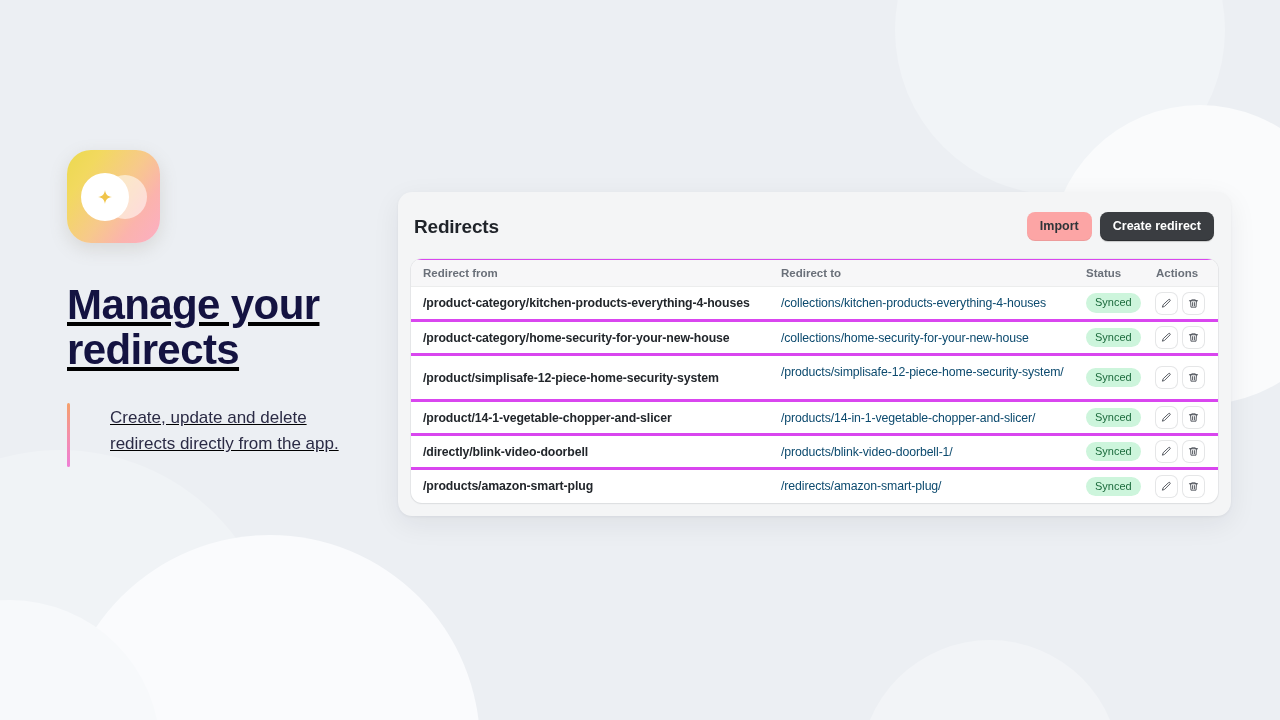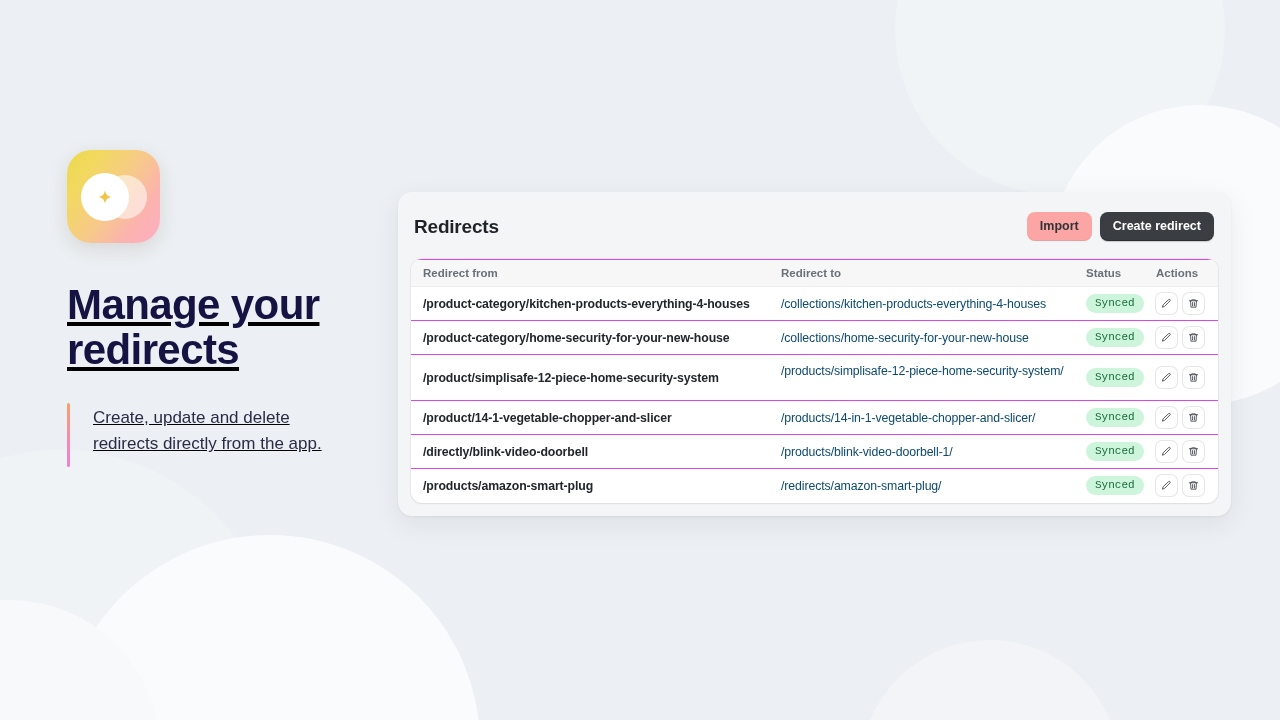--- a/index.html
+++ b/index.html
@@ -98,21 +98,21 @@
     line-height: 1.07;
     letter-spacing: -0.6px;
     font-weight: 900;
     color: #141341;
   }
 
   .hero-sub-wrap {
     margin-top: 30px;
     display: flex;
     align-items: stretch;
-    gap: 23px;
+    gap: 40px;
   }
   .accent-bar {
     width: 3px;
     min-height: 64px;
     border-radius: 2px;
     background: linear-gradient(180deg, #f5a06a 0%, #f48fa8 50%, #ef7fd6 100%);
     flex: none;
   }
   .hero-sub {
     font-size: 17px;
@@ -235,21 +235,21 @@
     padding: 7px 0 7px 0;
     border-top: 1px solid #d946ef;
     border-bottom: 1px solid #eceded;
     height: 26px;
   }
   th.c-from { padding-left: 12px; width: 370px; }
   th.c-to   { width: 305px; }
   th.c-status { width: 70px; }
   th.c-actions { width: 75px; }
 
-  tbody tr { border-bottom: 1px solid #d946ef; }
+  tbody tr { border-bottom: 3px solid #d946ef; }
   tbody tr:last-child { border-bottom: none; }
 
   tbody td {
     font-size: 12.3px;
     color: #3c4148;
     padding: 0;
     vertical-align: middle;
     height: 34px;
   }
   td.cell-from {
@@ -267,21 +267,20 @@
 
   .badge {
     display: inline-block;
     background: #cdf5dc;
     color: #1b6b3c;
     font-size: 11px;
     font-weight: 500;
     padding: 3px 9px;
     border-radius: 10px;
     line-height: 1.2;
-    font-family: Liberation Mono, monospace;
   }
 
   .act-group { display: flex; align-items: center; gap: 6px; }
   .icon-btn {
     width: 21px; height: 21px;
     border-radius: 6px;
     background: #fff;
     box-shadow: 0 0 0 1px rgba(22,29,37,0.11);
     display: flex;
     align-items: center;

